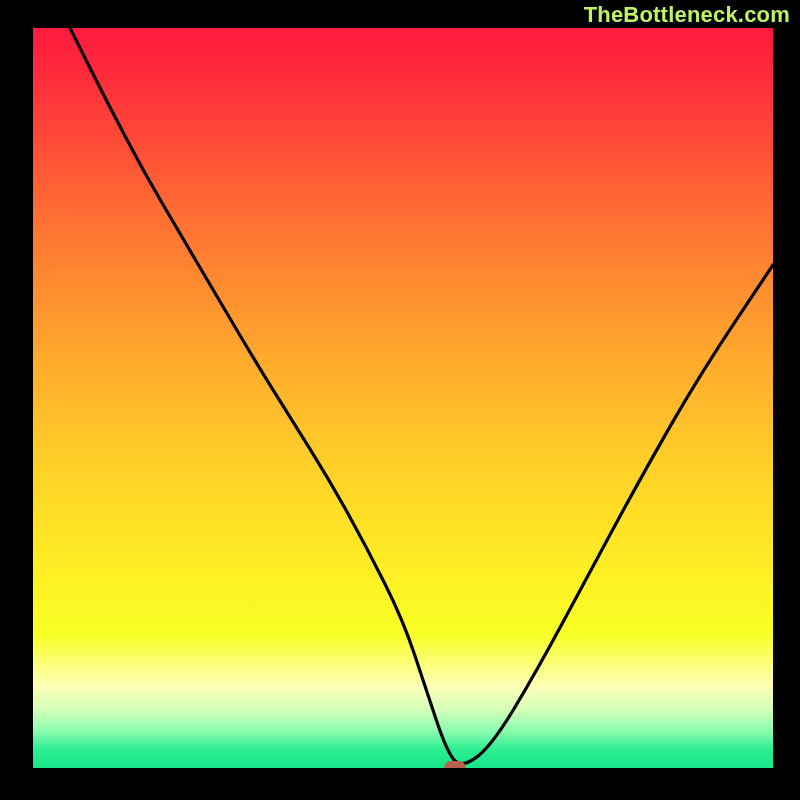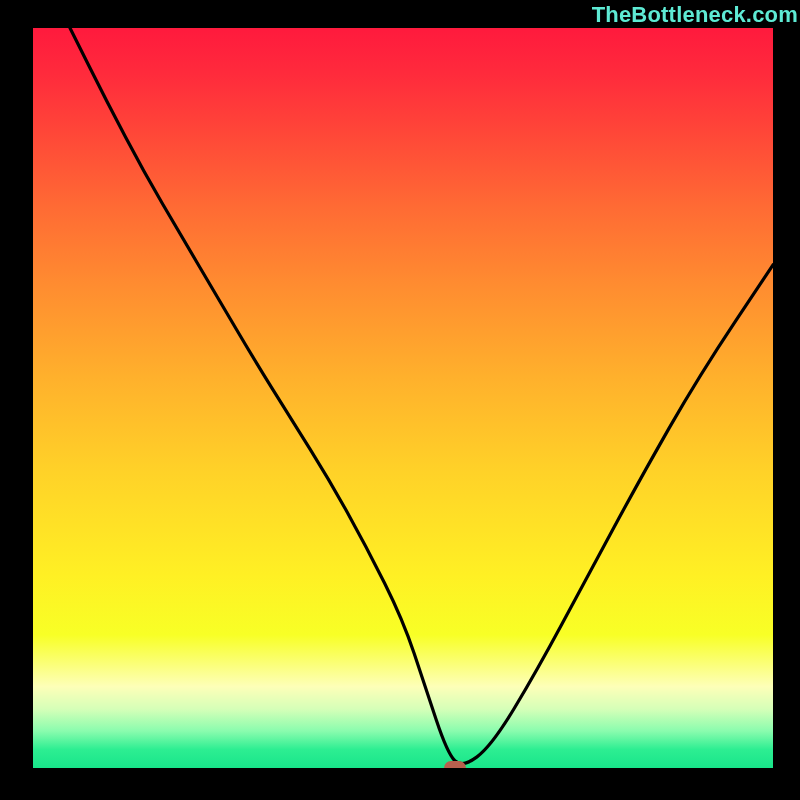--- a/index.html
+++ b/index.html
@@ -13,22 +13,22 @@
   }
   .frame {
     position: relative;
     width: 800px;
     height: 800px;
     background: #000;
   }
   .watermark {
     position: absolute;
     top: 2px;
-    right: 2px;
-    color: #5eead4;
+    right: 10px;
+    color: #bef264;
     font-size: 22px;
     font-weight: 600;
     letter-spacing: 0.2px;
     z-index: 10;
     user-select: none;
   }
   .plot-area {
     position: absolute;
     left: 33px;
     top: 28px;

